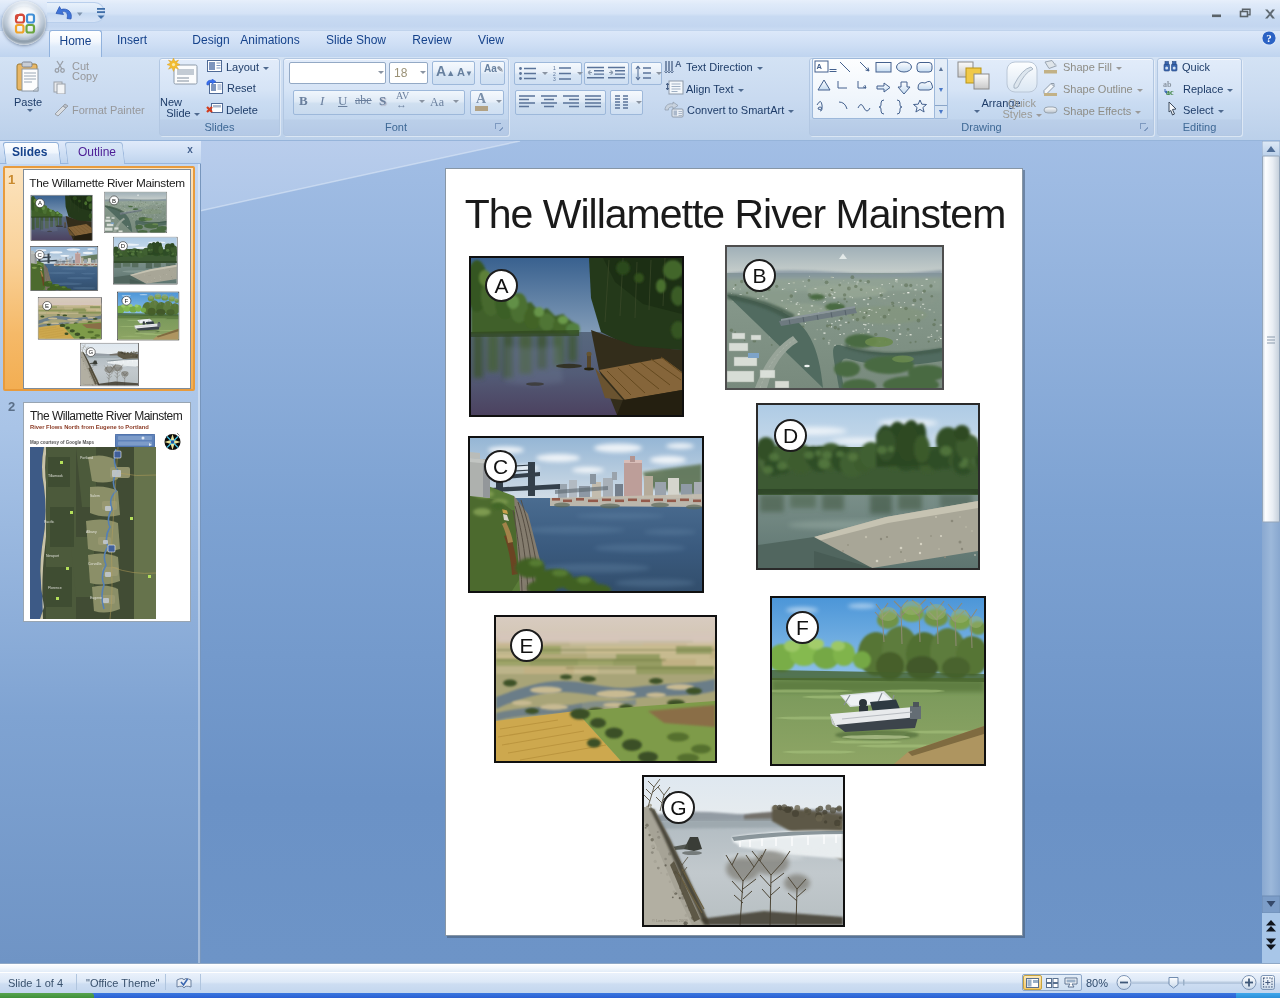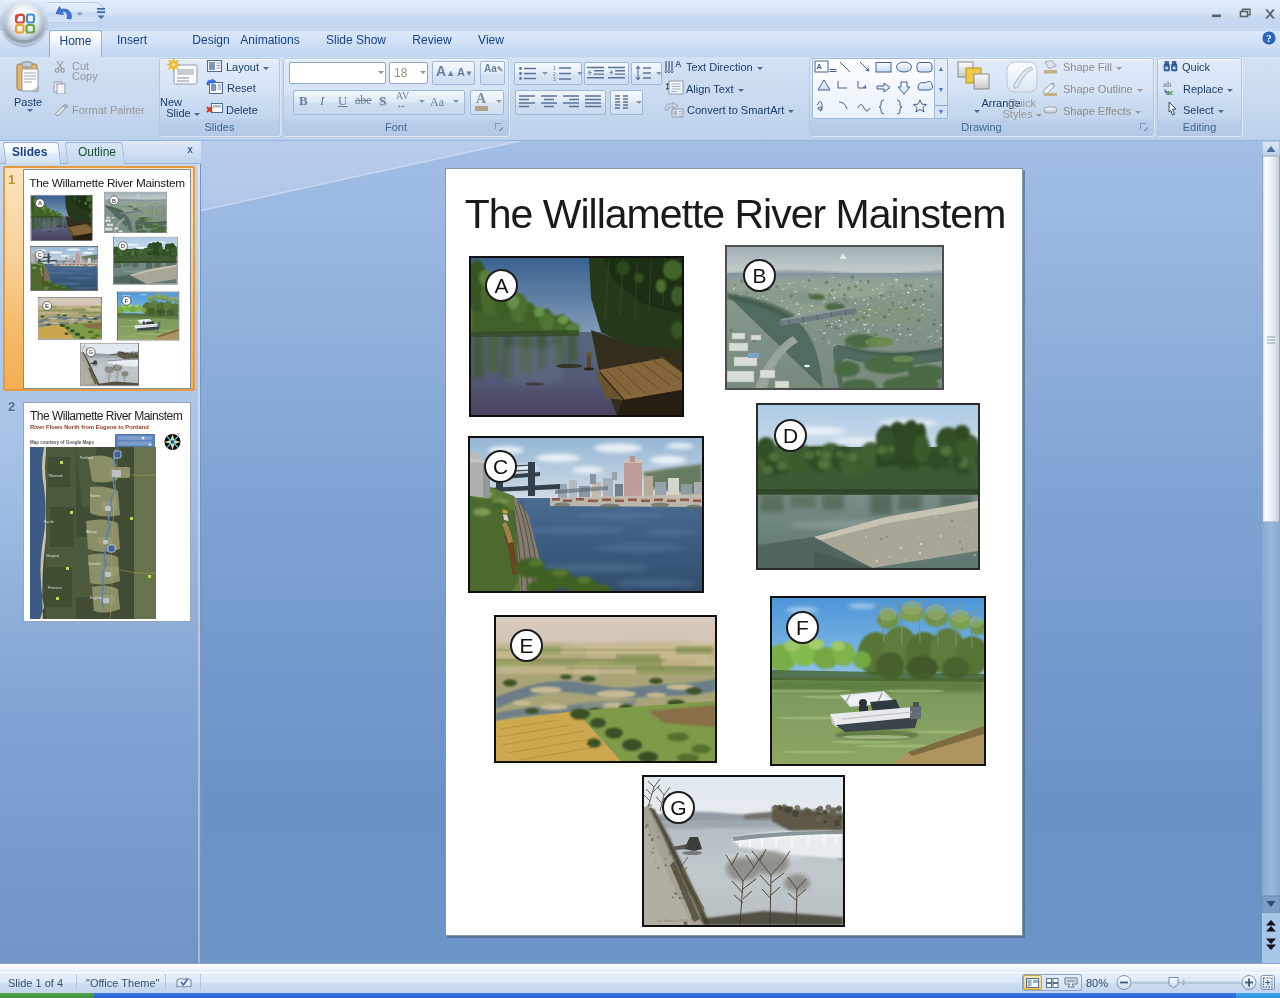--- a/index.html
+++ b/index.html
@@ -451,21 +451,21 @@
     <rect width="1280" height="822" fill="url(#bgmain)"></rect>
     <path d="M0,115 Q250,58 520,0 L0,0 Z" fill="url(#bghi)"></path>
     <path d="M0,115 Q250,58 520,0" fill="none" stroke="#dce8f6" stroke-width="1.5" opacity=".6"></path>
   </svg>
 
   <div id="panel" class="abs" style="background:linear-gradient(180deg,#c6d9f2 0%,#a9c4e7 35%,#7fa3d2 70%,#6f94c5 100%);border-right:1px solid #7796bd;box-shadow:inset -2px 0 0 rgba(255,255,255,.35);"></div>
   <div id="paneltabs" class="abs"></div>
   <div class="abs" style="left:4px;top:142px;width:56px;height:22px;background:linear-gradient(180deg,#fdfeff 0%,#f0f6fd 45%,#dfeaf8 55%,#d2e2f4 100%);border:1px solid #8fafd8;border-bottom:none;border-radius:3px 3px 0 0;transform:skewX(7deg);"></div>
   <div class="abs" style="left:12px;top:145px;font-size:12px;font-weight:bold;color:#15428b;">Slides</div>
   <div class="abs" style="left:66px;top:142px;width:58px;height:22px;background:linear-gradient(180deg,#d8e6f7 0%,#c5d8f0 100%);border:1px solid #9db8dc;border-bottom:none;border-radius:3px 3px 0 0;transform:skewX(7deg);"></div>
-  <div class="abs" style="left:78px;top:145px;font-size:12px;color:#14532d;">Outline</div>
+  <div class="abs" style="left:78px;top:145px;font-size:12px;color:#4c1d95;">Outline</div>
   <div class="abs" style="left:184px;top:144px;width:12px;height:14px;font-size:10px;font-weight:bold;color:#44618e;text-align:center;">x</div>
 
   <div class="abs" style="left:3px;top:166px;width:192px;height:225px;border:2px solid #e89b3c;border-radius:2px;background:linear-gradient(180deg,#fce3bd 0%,#f9d29a 40%,#f5b968 75%,#f3ae52 100%);"></div>
   <div class="abs" style="left:8px;top:172px;font-size:13px;font-weight:bold;color:#c98a2e;text-shadow:0 1px 0 #fff3;">1</div>
   <div class="abs" style="left:23px;top:169px;width:168px;height:220px;background:#fff;border:1px solid #7f8c99;overflow:hidden;">
     <div class="slidecontent" style="transform:scale(0.2873,0.2852);transform-origin:0 0;">
         <div class="abs" style="left:0;top:22px;width:578px;text-align:center;font-size:41px;color:#1a1a1a;letter-spacing:-1px;white-space:nowrap;">The Willamette River Mainstem</div>
 <div class="photo" style="left:23px;top:87px;width:215px;height:161px;border:2px solid #101010;">
 <svg width="211" height="157" viewBox="0 0 211 157">
 <defs>

